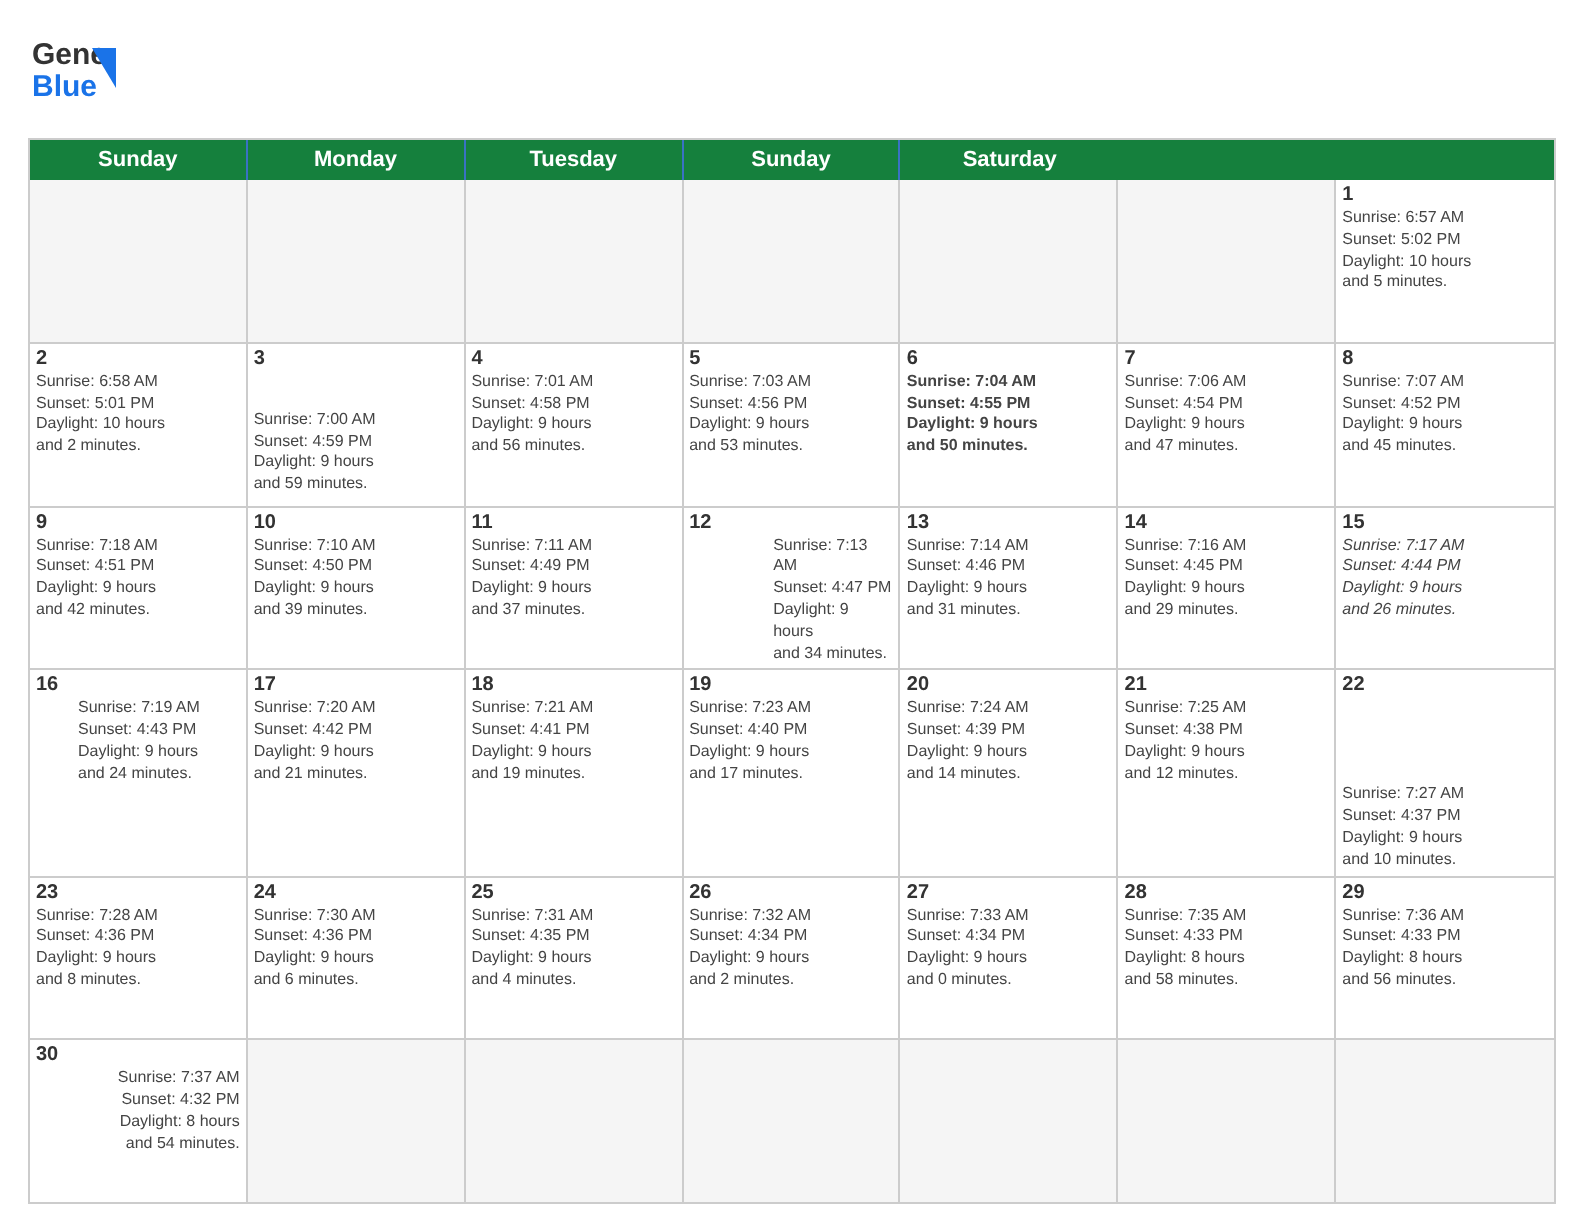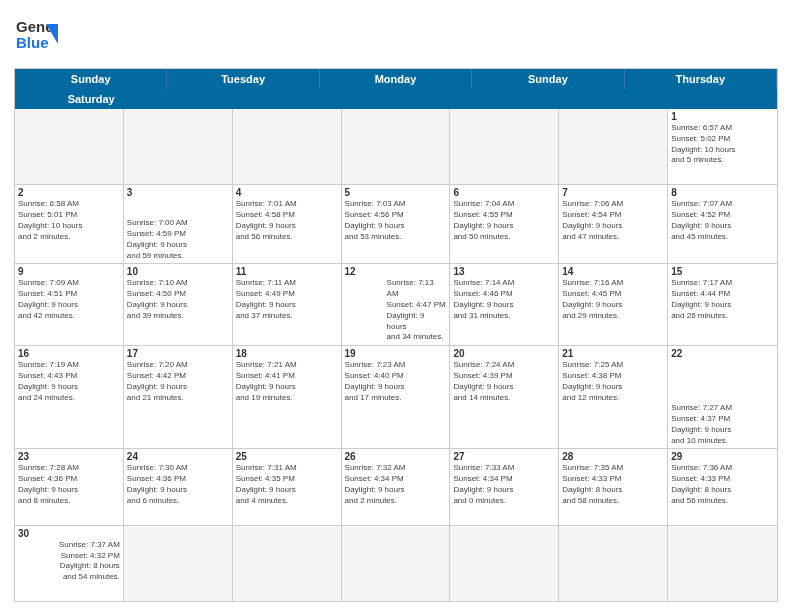--- a/index.html
+++ b/index.html
@@ -41,22 +41,22 @@
       color: #555;
     }
     .calendar {
       flex: 1;
       display: flex;
       flex-direction: column;
       border: 1px solid #ccc;
     }
     .day-headers {
       display: grid;
-      grid-template-columns: repeat(5, 1fr);
-      background: #0369a1;
+      grid-template-columns: repeat(7, 1fr);
+      background: #15803d;
     }
     .day-header {
       color: white;
       font-size: 11px;
       font-weight: bold;
       text-align: center;
       padding: 4px 2px;
       border-right: 1px solid #3a72c3;
     }
     .day-header:last-child {
@@ -123,24 +123,23 @@
     </div>
     <div class="title-area">
       <div class="month-year"></div>
       <div class="location"></div>
     </div>
   </div>
 
   <div class="calendar">
     <div class="day-headers">
     <div class="day-header">Sunday</div>
+        <div class="day-header">Monday</div>
         <div class="day-header">Tuesday</div>
-        <div class="day-header">Monday</div>
         <div class="day-header">Sunday</div>
-        <div class="day-header">Thursday</div>
         <div class="day-header">Saturday</div>
       </div>
     <div class="calendar-grid">
     <div class="week-row">
           <div class="day-cell empty"></div>
           <div class="day-cell empty"></div>
           <div class="day-cell empty"></div>
           <div class="day-cell empty"></div>
           <div class="day-cell empty"></div>
           <div class="day-cell empty"></div>
@@ -176,21 +175,21 @@
           </div>
           <div class="day-cell">
             <span class="day-number">5</span>
             <div class="day-info" style="white-space: pre-line;">Sunrise: 7:03 AM
 Sunset: 4:56 PM
 Daylight: 9 hours
 and 53 minutes.</div>
           </div>
           <div class="day-cell">
             <span class="day-number">6</span>
-            <div class="day-info" style="white-space: pre-line;">Sunrise: 7:04 AM
+            <div class="day-info" style="white-space: pre-line; font-weight: bold;">Sunrise: 7:04 AM
 Sunset: 4:55 PM
 Daylight: 9 hours
 and 50 minutes.</div>
           </div>
           <div class="day-cell">
             <span class="day-number">7</span>
             <div class="day-info" style="white-space: pre-line;">Sunrise: 7:06 AM
 Sunset: 4:54 PM
 Daylight: 9 hours
 and 47 minutes.</div>
@@ -199,21 +198,21 @@
             <span class="day-number">8</span>
             <div class="day-info" style="white-space: pre-line;">Sunrise: 7:07 AM
 Sunset: 4:52 PM
 Daylight: 9 hours
 and 45 minutes.</div>
           </div>
         </div>
         <div class="week-row">
           <div class="day-cell">
             <span class="day-number">9</span>
-            <div class="day-info" style="white-space: pre-line;">Sunrise: 7:09 AM
+            <div class="day-info" style="white-space: pre-line;">Sunrise: 7:18 AM
 Sunset: 4:51 PM
 Daylight: 9 hours
 and 42 minutes.</div>
           </div>
           <div class="day-cell">
             <span class="day-number">10</span>
             <div class="day-info" style="white-space: pre-line;">Sunrise: 7:10 AM
 Sunset: 4:50 PM
 Daylight: 9 hours
 and 39 minutes.</div>
@@ -241,30 +240,30 @@
           </div>
           <div class="day-cell">
             <span class="day-number">14</span>
             <div class="day-info" style="white-space: pre-line;">Sunrise: 7:16 AM
 Sunset: 4:45 PM
 Daylight: 9 hours
 and 29 minutes.</div>
           </div>
           <div class="day-cell">
             <span class="day-number">15</span>
-            <div class="day-info" style="white-space: pre-line;">Sunrise: 7:17 AM
+            <div class="day-info" style="white-space: pre-line; font-style: italic;">Sunrise: 7:17 AM
 Sunset: 4:44 PM
 Daylight: 9 hours
 and 26 minutes.</div>
           </div>
         </div>
         <div class="week-row">
           <div class="day-cell">
             <span class="day-number">16</span>
-            <div class="day-info" style="white-space: pre-line;">Sunrise: 7:19 AM
+            <div class="day-info" style="white-space: pre-line; margin-left: 21px;">Sunrise: 7:19 AM
 Sunset: 4:43 PM
 Daylight: 9 hours
 and 24 minutes.</div>
           </div>
           <div class="day-cell">
             <span class="day-number">17</span>
             <div class="day-info" style="white-space: pre-line;">Sunrise: 7:20 AM
 Sunset: 4:42 PM
 Daylight: 9 hours
 and 21 minutes.</div>

